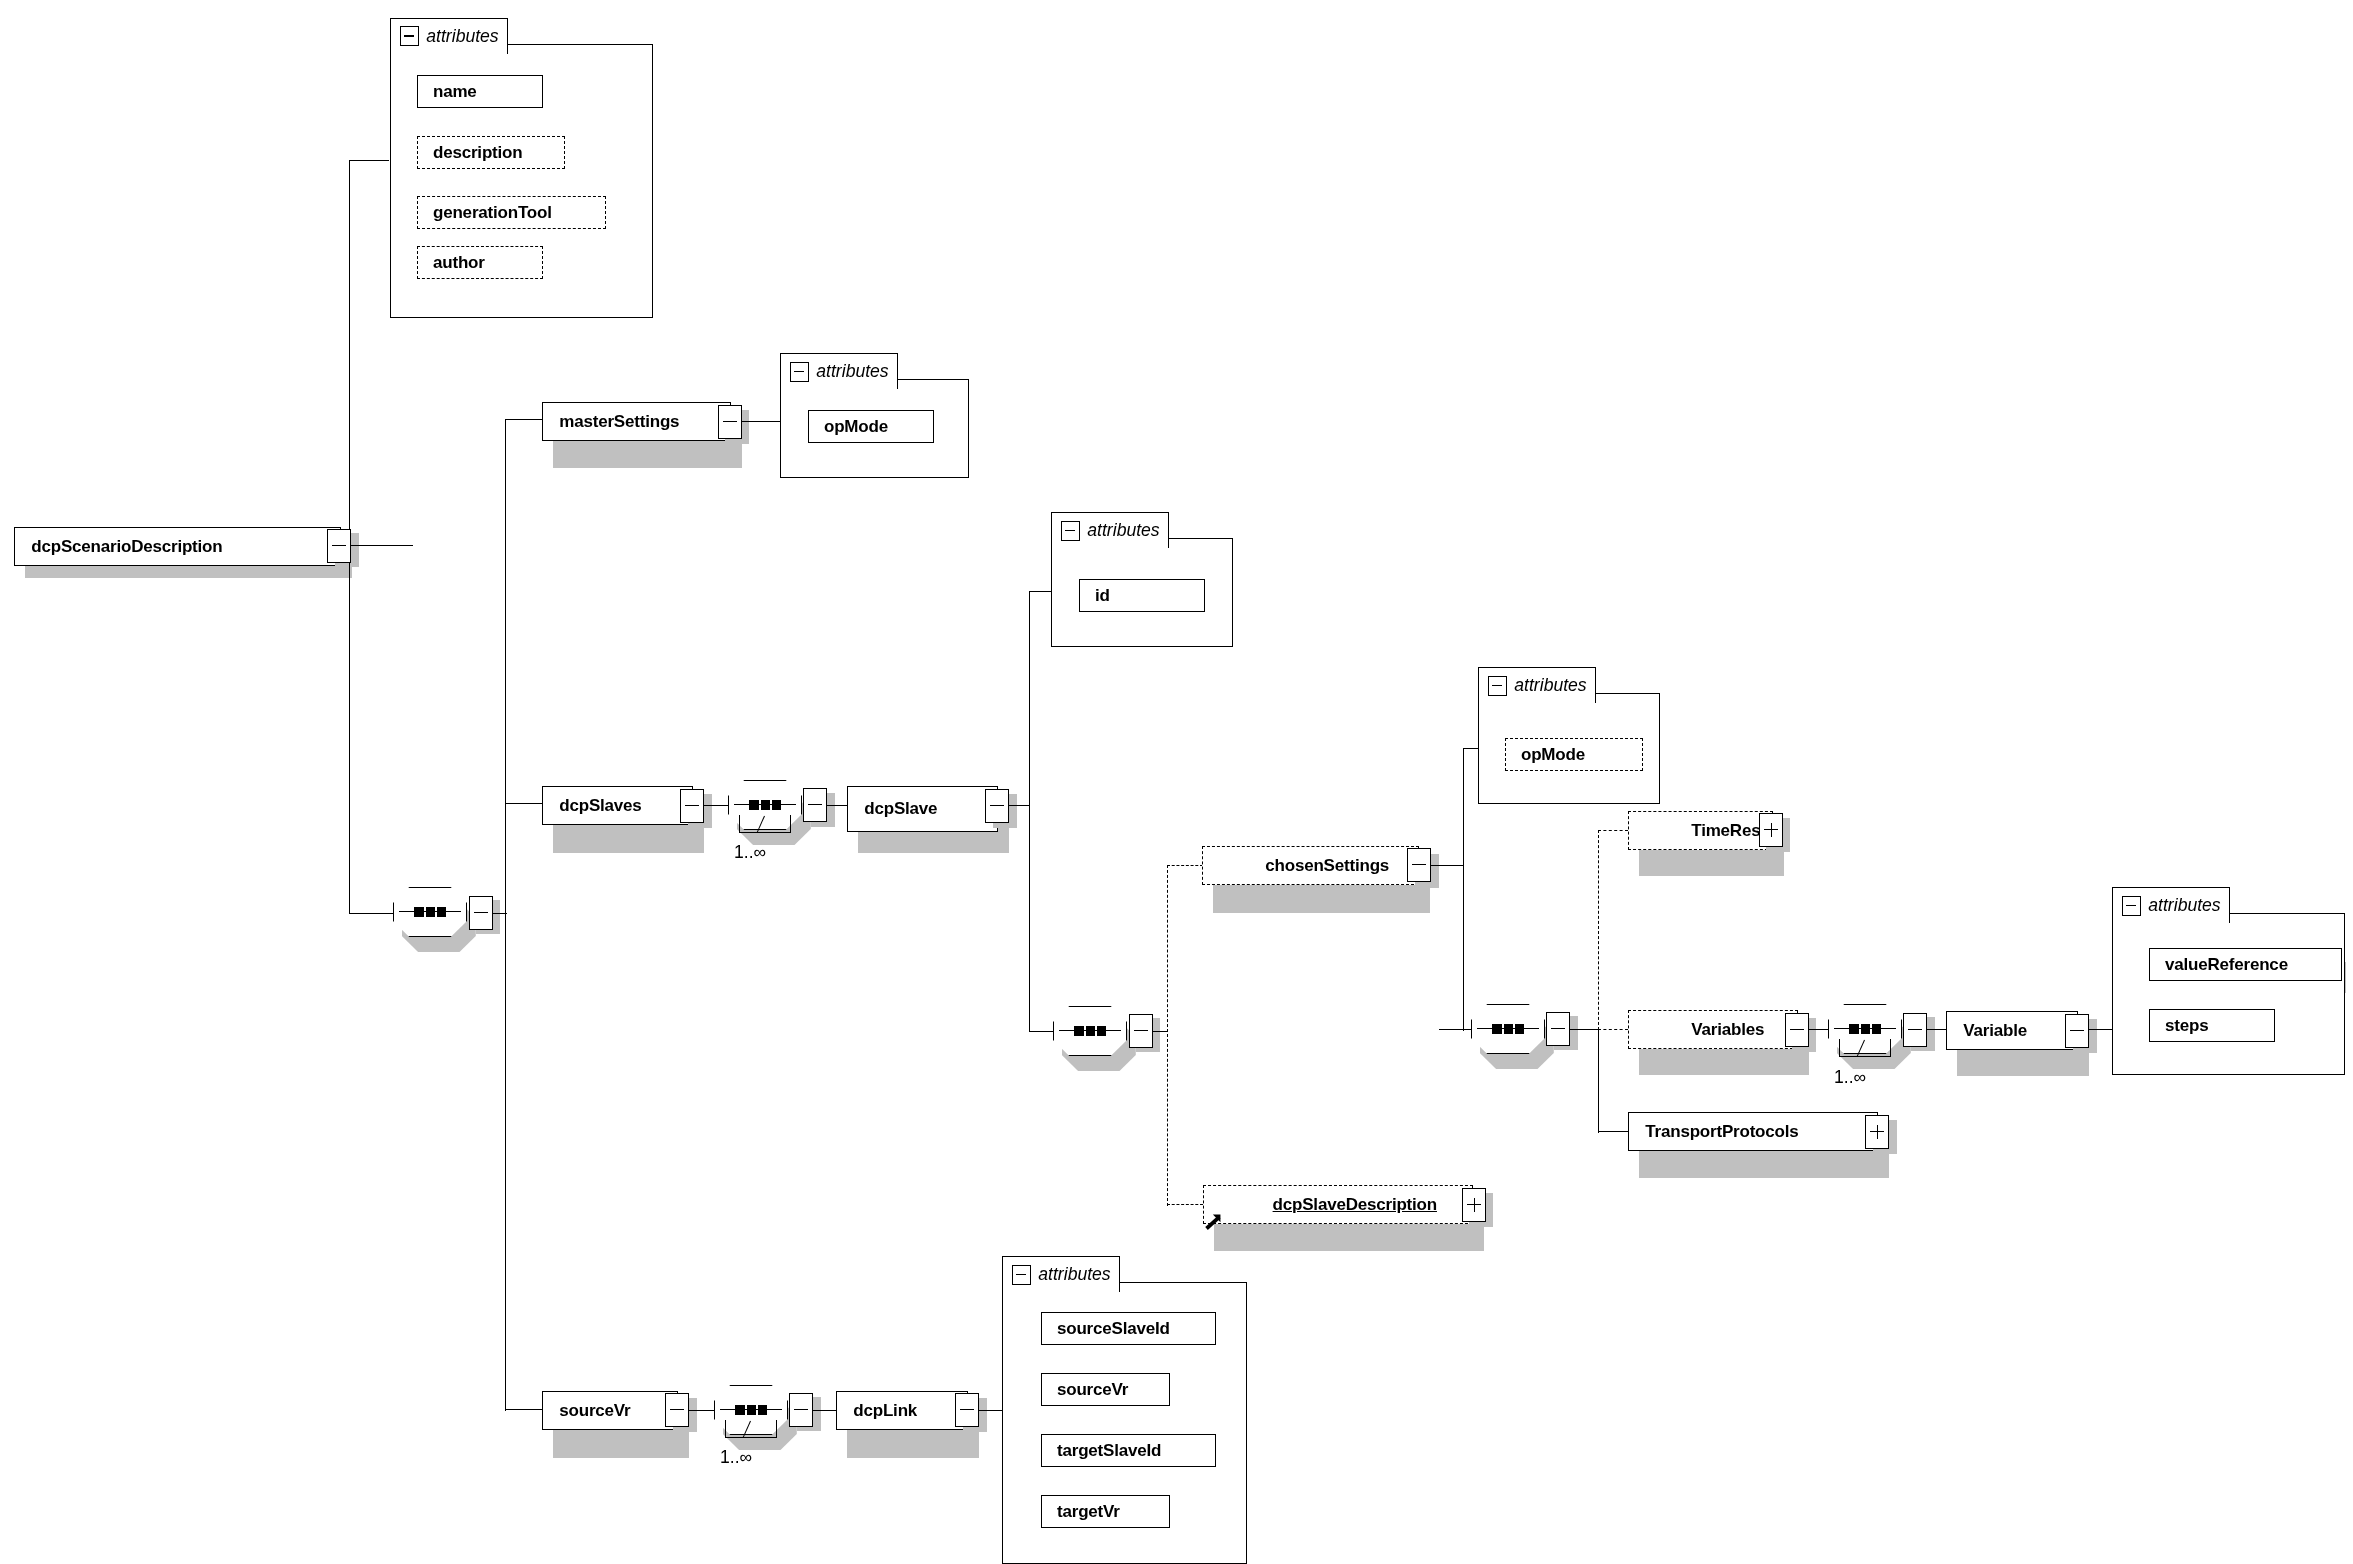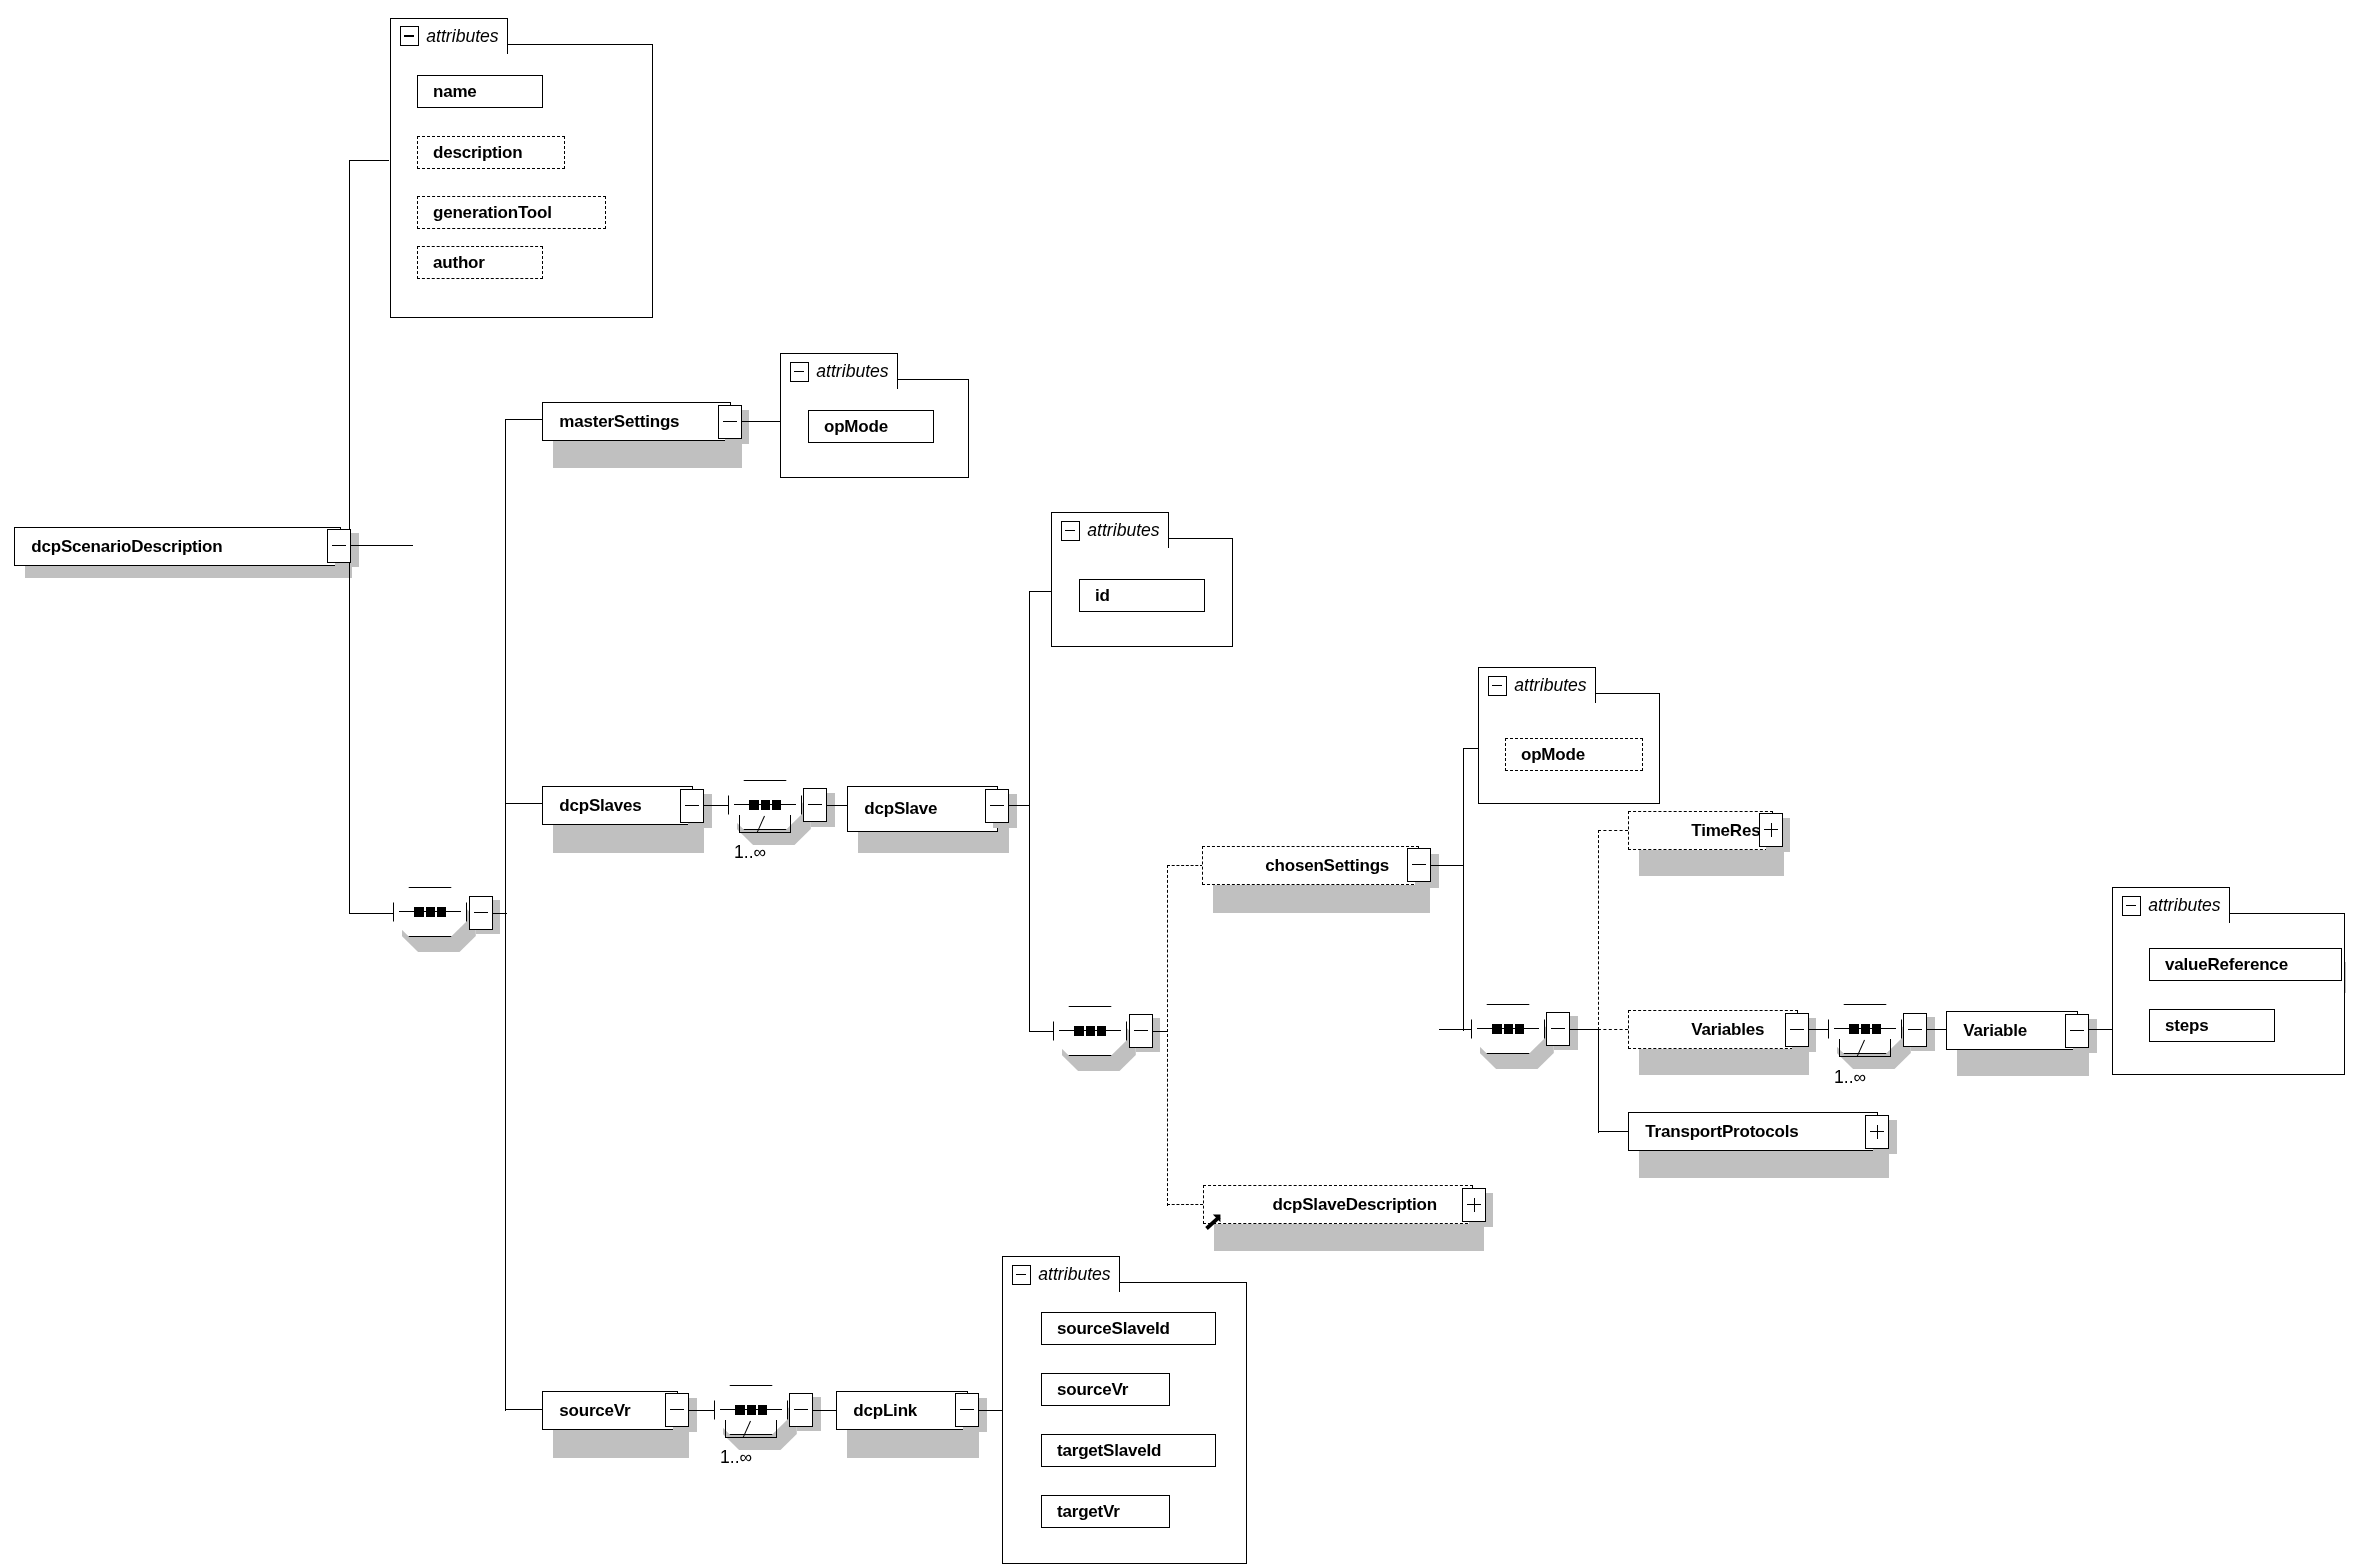--- a/index.html
+++ b/index.html
@@ -310,21 +310,21 @@
   </div>
 
   <div class="shadow" style="left:1639px;top:1143px;width:250px;height:35px;"></div>
   <div class="node" style="left:1628px;top:1112px;width:250px;height:39px;">
     <span class="lbl">TransportProtocols</span>
   </div>
   <div class="shadow" style="left:1873px;top:1120px;width:24px;height:34px;"></div>
   <div class="toggle plus" style="left:1865px;top:1115px;"></div>
 
   <div class="shadow" style="left:1214px;top:1216px;width:270px;height:35px;"></div>
-  <div class="node opt" style="left:1203px;top:1185px;width:270px;height:39px;">
+  <div class="node opt" style="left:1203px;top:1185px;width:270px;height:39px;text-decoration:underline;">
     <span class="lbl" style="padding-left:22.6px;">dcpSlaveDescription</span>
   </div>
   <svg class="refarrow" viewBox="0 0 30 30" style="left:1204px;top:1212px;">
     <path d="M4 26 L24 8" stroke="#000" stroke-width="6" fill="none"></path>
     <path d="M26 4 L26 16 L14 4 Z" fill="#000"></path>
   </svg>
   <div class="shadow" style="left:1469px;top:1193px;width:24px;height:34px;"></div>
   <div class="toggle plus" style="left:1462px;top:1188px;"></div>
 
   <div class="shadow" style="left:553px;top:1422px;width:136px;height:36px;"></div>

